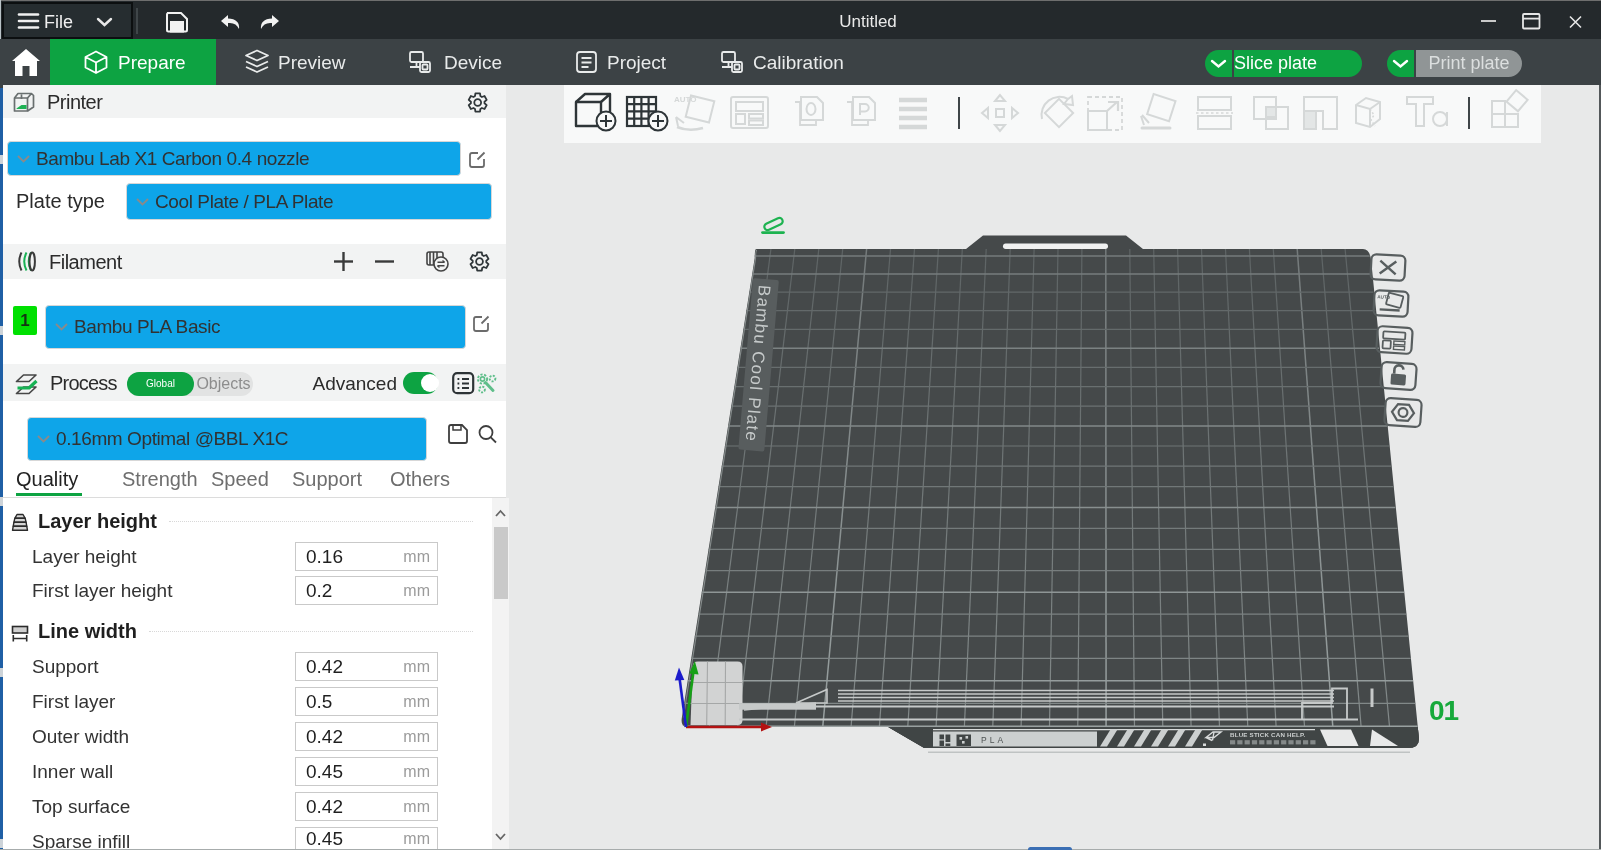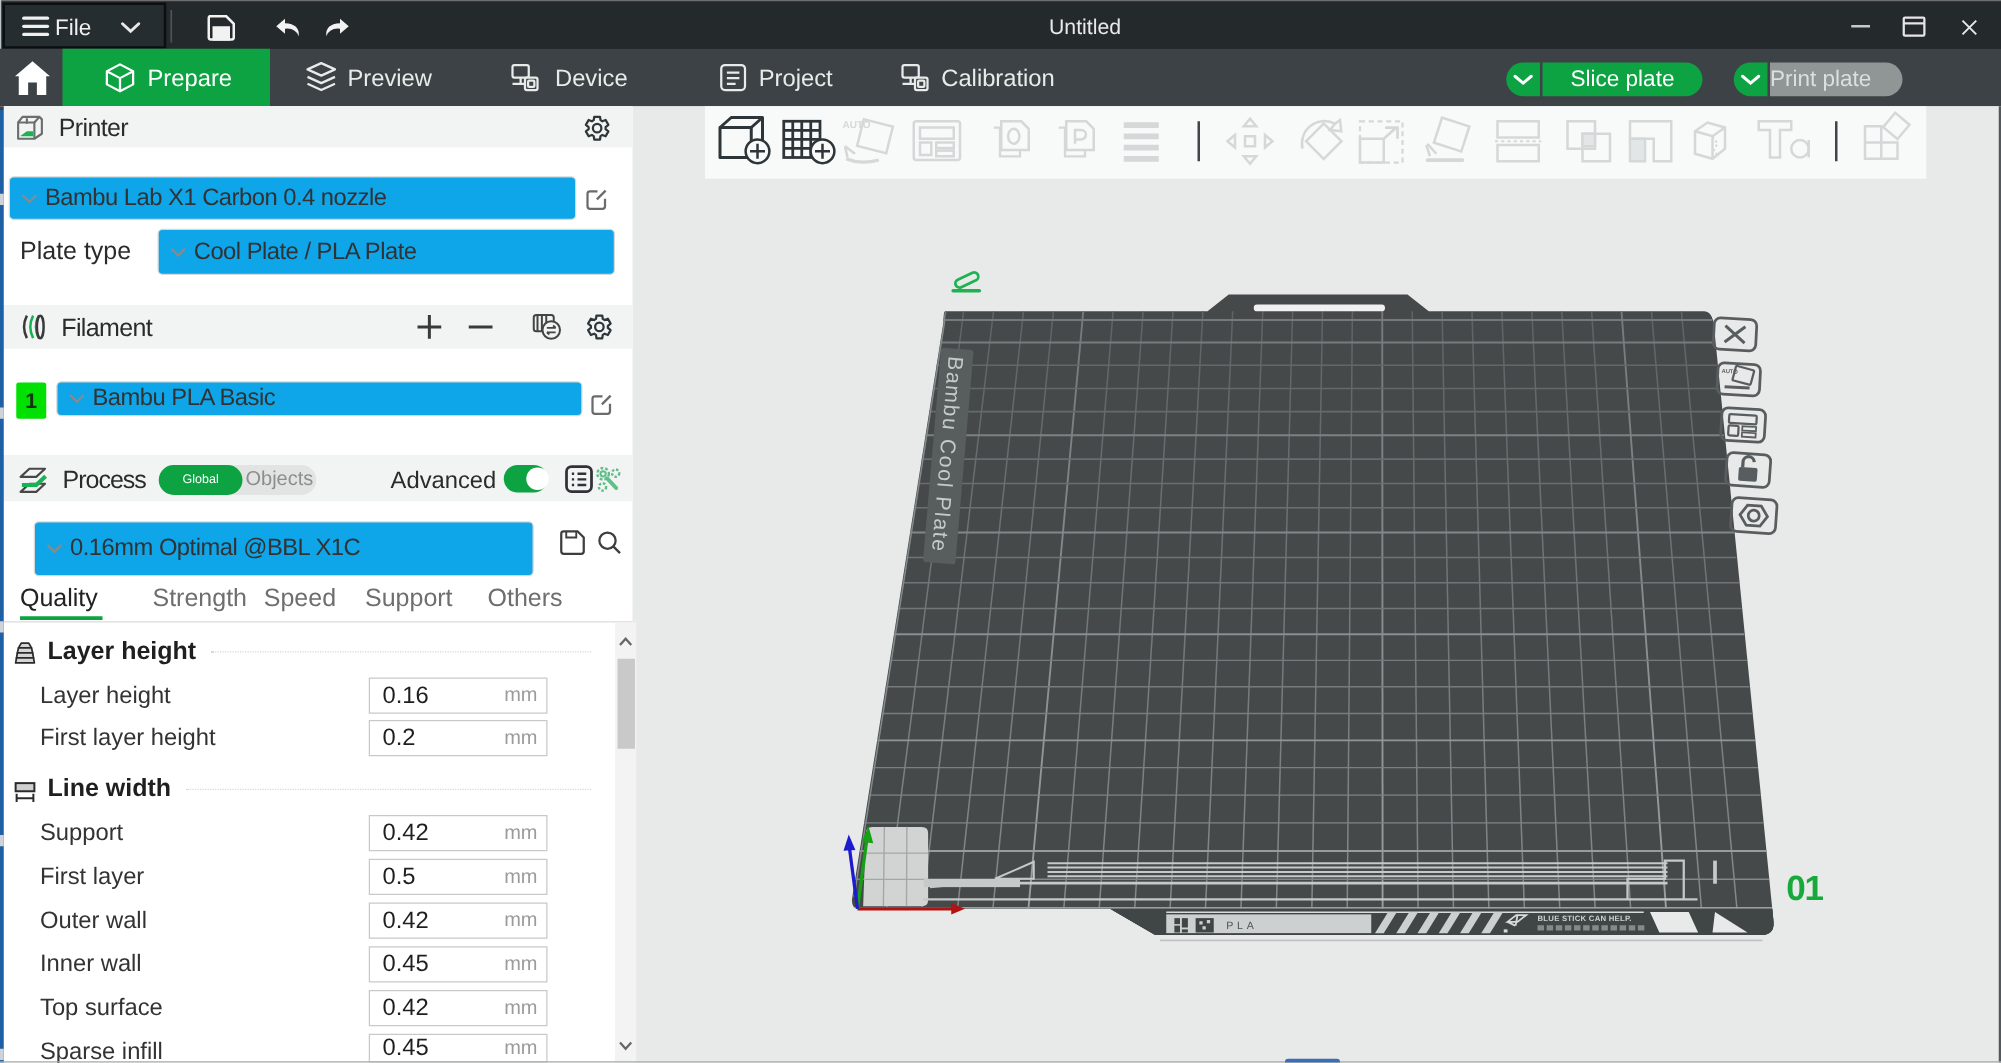--- a/index.html
+++ b/index.html
@@ -94,23 +94,23 @@
     <rect x="734.5" y="64.5" width="5" height="5" rx="0.8"></rect>
   </g>
   <text x="753" y="69" font-size="19" fill="#e9ebeb">Calibration</text>
 </svg>
 
 <div class="abs" style="left:1205px;top:50px;width:27px;height:27px;background:#0da342;border-radius:13.5px 0 0 13.5px"></div>
 <svg class="abs" style="left:1205px;top:50px;z-index:8" width="330" height="27">
   <path d="M 7,11 l 6.5,5.5 l 6.5,-5.5" stroke="#fff" stroke-width="2.4" fill="none" stroke-linecap="round"></path>
   <path d="M 189,11 l 6.5,5.5 l 6.5,-5.5" stroke="#fff" stroke-width="2.4" fill="none" stroke-linecap="round"></path>
 </svg>
-<div class="abs" style="left:1234px;top:50px;width:128px;height:27px;background:#0da342;border-radius:0 13.5px 13.5px 0;color:#fff;font-size:18px;text-align:center;line-height:26px">Slice plate</div>
+<div class="abs" style="left:1234px;top:50px;width:128px;height:27px;background:#0da342;border-radius:0 13.5px 13.5px 0;color:#fff;font-size:18px;line-height:26px">Slice plate</div>
 <div class="abs" style="left:1387px;top:50px;width:27px;height:27px;background:#0da342;border-radius:13.5px 0 0 13.5px"></div>
-<div class="abs" style="left:1416px;top:50px;width:106px;height:27px;background:#909596;border-radius:0 13.5px 13.5px 0;color:#dcdfdf;font-size:18px;line-height:26px">Print plate</div>
+<div class="abs" style="left:1416px;top:50px;width:106px;height:27px;background:#909596;border-radius:0 13.5px 13.5px 0;color:#dcdfdf;font-size:18px;text-align:center;line-height:26px">Print plate</div>
 
 <div id="viewport"></div>
 <div id="vtoolbar"></div>
 
 <div id="panel"></div>
 
 <div class="sech" style="top:85px;height:33px"></div>
 <svg class="abs" style="left:0;top:85px" width="506" height="33">
   <g fill="none" stroke="#696f6f" stroke-width="1.7" stroke-linejoin="round">
     <rect x="14.5" y="13" width="13" height="13"></rect>
@@ -157,21 +157,21 @@
     <rect x="427" y="8" width="16" height="13" rx="2"></rect>
     <path d="M 430,8 v 13 M 433.5,8 v 13 M 437,8 v 13"></path>
     <circle cx="441" cy="20" r="7" fill="#f2f3f3"></circle>
     <path d="M 437.5,18.2 h 7 m -7,3.6 h 7" stroke-width="1.4"></path>
     <path d="M 442.5,16.4 l 2,1.8 m -7,3.6 l 2,1.8" stroke-width="1.4"></path>
   </g>
   <path d="M 477.2,8.4 L 481.8,8.4 L 482.2,11.1 L 483.7,12.0 L 486.3,11.0 L 488.5,14.9 L 486.3,16.7 L 486.3,18.3 L 488.5,20.1 L 486.3,24.0 L 483.7,23.0 L 482.2,23.9 L 481.8,26.6 L 477.2,26.6 L 476.8,23.9 L 475.3,23.0 L 472.7,24.0 L 470.5,20.1 L 472.7,18.3 L 472.7,16.7 L 470.5,14.9 L 472.7,11.0 L 475.3,12.0 L 476.8,11.1 Z" fill="none" stroke="#2f3639" stroke-width="1.8" stroke-linejoin="round"></path>
     <circle cx="479.5" cy="17.5" r="3.4" fill="none" stroke="#2f3639" stroke-width="1.8"></circle>
 </svg>
 <div class="abs" style="left:13px;top:306px;width:24px;height:29px;background:#00e001;border-radius:2px;color:#143314;font-size:17px;font-weight:bold;text-align:center;line-height:29px">1</div>
-<div class="combo" style="left:45px;top:305px;width:421px;height:28px">
+<div class="combo" style="left:45px;top:305px;width:421px;height:44px">
   <svg class="chev" viewBox="0 0 13 8">
       <path d="M1,1 l5.5,5.5 L12,1" stroke="#8a8a8a" stroke-width="1.8" fill="none"></path>
     </svg>
   <span class="txt">Bambu PLA Basic</span>
 </div>
 <svg class="abs" style="left:472px;top:313px" width="20" height="20" fill="none" stroke="#6b6b6b" stroke-width="1.8">
   <path d="M 16,10 v 6 q 0,2 -2,2 h -10 q -2,0 -2,-2 v -10 q 0,-2 2,-2 h 6"></path>
   <path d="M 16.5,3.5 l -7,7"></path>
 </svg>
 
@@ -262,21 +262,21 @@
 <div class="rowlbl" style="top:656px">Support</div>
 <div class="inp" style="top:652px">
     <span class="v">0.42</span>
     <span class="u">mm</span>
   </div>
 <div class="rowlbl" style="top:691px">First layer</div>
 <div class="inp" style="top:687px">
     <span class="v">0.5</span>
     <span class="u">mm</span>
   </div>
-<div class="rowlbl" style="top:726px">Outer wall</div>
+<div class="rowlbl" style="top:726px">Outer width</div>
 <div class="inp" style="top:722px">
     <span class="v">0.42</span>
     <span class="u">mm</span>
   </div>
 <div class="rowlbl" style="top:761px">Inner wall</div>
 <div class="inp" style="top:757px">
     <span class="v">0.45</span>
     <span class="u">mm</span>
   </div>
 <div class="rowlbl" style="top:796px">Top surface</div>

